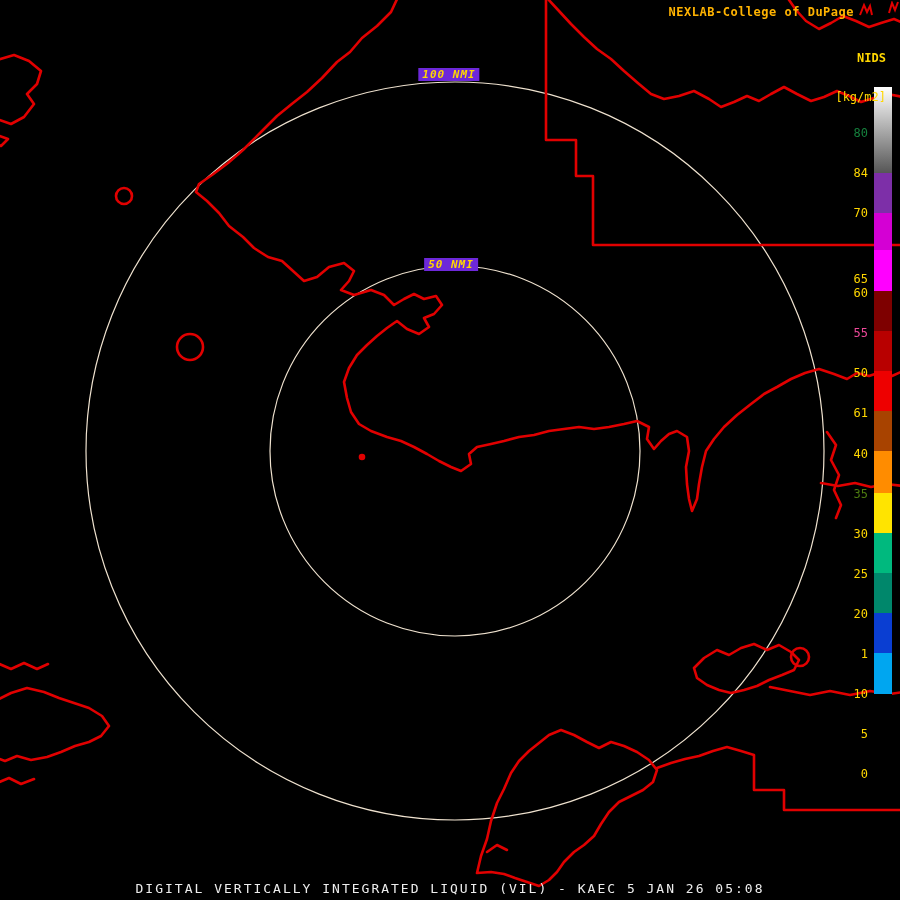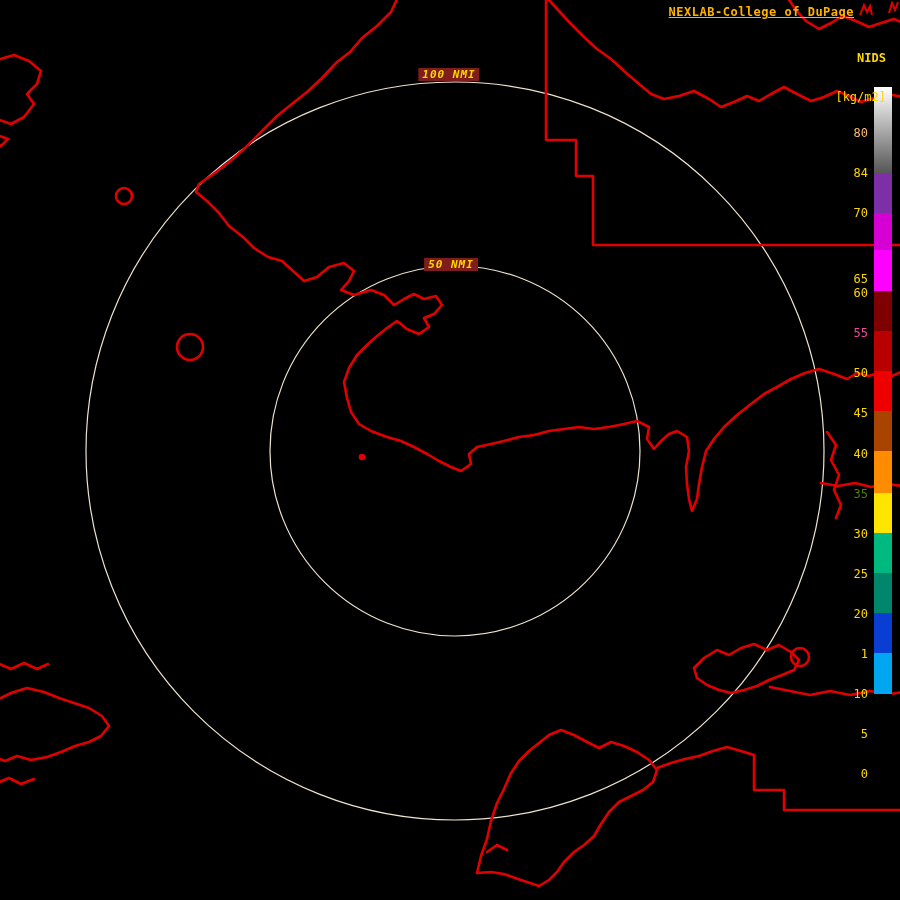--- a/index.html
+++ b/index.html
@@ -2,25 +2,25 @@
 <html><head>
 <meta charset="utf-8">
 <style>
   html,body{margin:0;padding:0;background:#000;}
   .screen{position:relative;width:900px;height:900px;background:#000;overflow:hidden;
           font-family:"DejaVu Sans Mono",monospace;}
   .map-svg{position:absolute;left:0;top:0;width:900px;height:900px;}
   .ring{fill:none;stroke-width:1.2;}
   .coast{fill:none;stroke-width:2.6;stroke-linejoin:round;stroke-linecap:round;}
   .coast-dot{stroke-width:2.6;}
-  .ring-label{position:absolute;transform:translateX(-50%);background:#7f1d1d;
+  .ring-label{position:absolute;transform:translateX(-50%);background:#6d28d9;
               color:#ffd700;font:italic bold 11px "DejaVu Sans Mono",monospace;
               padding:0 4px;letter-spacing:1px;white-space:nowrap;z-index:3;}
   .header-title{position:absolute;top:5px;right:46px;color:#ffb300;
-                font:bold 12px "DejaVu Sans Mono",monospace;letter-spacing:0.5px;z-index:3;text-decoration:underline;}
+                font:bold 12px "DejaVu Sans Mono",monospace;letter-spacing:0.5px;z-index:3;}
   .logo{position:absolute;top:2px;right:26px;z-index:3;}
   .corner-mark{position:absolute;top:0;right:0;z-index:3;}
   .cb-title{position:absolute;top:51px;right:14px;color:#ffd700;
             font:bold 12px "DejaVu Sans Mono",monospace;z-index:3;}
   .cb-units{position:absolute;top:65px;right:14px;color:#ffd700;
             font:12px "DejaVu Sans Mono",monospace;z-index:3;margin-top:25px;}
   .cb-bar{position:absolute;top:87px;right:8px;width:18px;z-index:2;}
   .cb-seg{width:100%;}
   .cb-ticks{position:absolute;top:87px;right:32px;width:26px;height:700px;z-index:2;}
   .cb-tick{position:absolute;right:0;width:26px;text-align:right;color:#ffd700;
@@ -93,33 +93,34 @@
       <div class="cb-seg" title="30-35" style="height: 40px; background: rgb(255, 228, 0);"></div>
       <div class="cb-seg" title="25-30" style="height: 40px; background: rgb(0, 185, 126);"></div>
       <div class="cb-seg" title="20-25" style="height: 40px; background: rgb(0, 135, 107);"></div>
       <div class="cb-seg" title="15-20" style="height: 40px; background: rgb(10, 62, 210);"></div>
       <div class="cb-seg" title="10-15" style="height: 41px; background: rgb(0, 166, 240);"></div>
       <div class="cb-seg" title="5-10" style="height: 40px; background: rgb(0, 0, 0);"></div>
       <div class="cb-seg" title="0-5" style="height: 40px; background: rgb(0, 0, 0);"></div>
     </div>
 
   <div class="cb-ticks" id="cb-ticks">
-      <div class="cb-tick" style="top: 38px; color: #fdba74;">80</div>
+      <div class="cb-tick" style="top: 38px; color: #15803d;">80</div>
       <div class="cb-tick" style="top: 78.0625px; color: rgb(255, 215, 0);">84</div>
       <div class="cb-tick" style="top: 118.125px; color: rgb(255, 215, 0);">70</div>
       <div class="cb-tick" style="top: 158.188px; color: rgb(255, 215, 0); margin-top: 26px;">65</div>
       <div class="cb-tick" style="top: 198.25px; color: rgb(255, 215, 0);">60</div>
       <div class="cb-tick" style="top: 238.312px; color: #ec4899;">55</div>
       <div class="cb-tick" style="top: 278.375px; color: rgb(255, 215, 0);">50</div>
-      <div class="cb-tick" style="top: 318.438px; color: rgb(255, 215, 0);">45</div>
+      <div class="cb-tick" style="top: 318.438px; color: rgb(255, 215, 0);">61</div>
       <div class="cb-tick" style="top: 358.5px; color: rgb(255, 215, 0); text-align: right;">40</div>
       <div class="cb-tick" style="top: 398.562px; color: #4d7c0f;">35</div>
       <div class="cb-tick" style="top: 438.625px; color: rgb(255, 215, 0);">30</div>
       <div class="cb-tick" style="top: 478.688px; color: rgb(255, 215, 0);">25</div>
       <div class="cb-tick" style="top: 518.75px; color: rgb(255, 215, 0);">20</div>
       <div class="cb-tick" style="top: 558.812px; color: rgb(255, 215, 0);">1</div>
       <div class="cb-tick" style="top: 598.875px; color: rgb(255, 215, 0);">10</div>
       <div class="cb-tick" style="top: 638.938px; color: rgb(255, 215, 0);">5</div>
       <div class="cb-tick" style="top: 679px; color: rgb(255, 215, 0);">0</div>
     </div>
 
+  <div class="footer">DIGITAL VERTICALLY INTEGRATED LIQUID (VIL) - KAEC 5 JAN 26 05:08</div>
 
 </div>
 
 </body></html>

